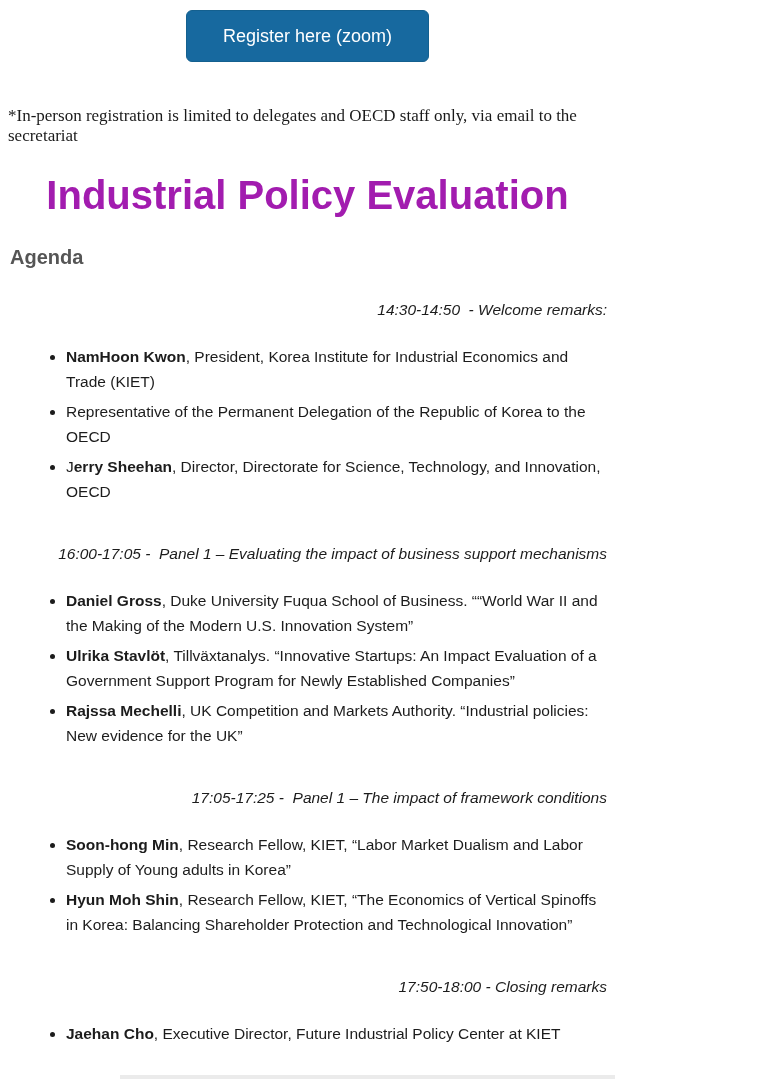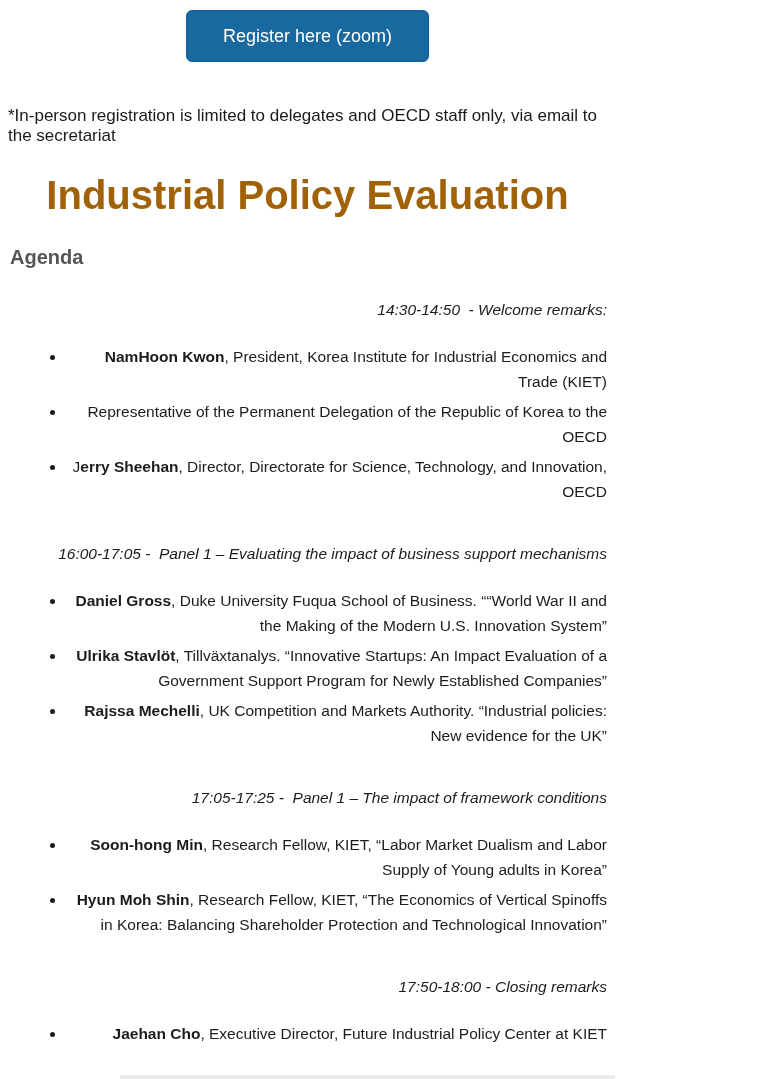--- a/index.html
+++ b/index.html
@@ -25,20 +25,21 @@
     line-height: 1;
     padding: 16px 36px;
     border-radius: 6px;
     cursor: pointer;
   }
   .note {
     margin: 44px 0 0;
     font-size: 17px;
     line-height: 20px;
     color: #1a1a1a;
+    font-family: Liberation Serif, serif;
   }
   h1.title {
     margin: 26px 0 0;
     text-align: center;
     font-size: 40px;
     line-height: 46px;
     font-weight: bold;
     color: #1769aa;
   }
   h2.agenda {
@@ -61,21 +62,20 @@
   }
   .session:first-of-type .time { margin-top: 32px; }
   .session ul {
     margin: 24px 0 0;
     padding: 0 0 0 58px;
   }
   .session li {
     font-size: 15.5px;
     line-height: 25px;
     margin: 0 0 5px;
-    text-align: right;
   }
   .session li strong { font-weight: bold; }
   .bottom-strip {
     position: absolute;
     left: 120px;
     right: 0;
     bottom: 0;
     height: 4px;
     background: #ebebeb;
   }
@@ -84,21 +84,21 @@
 <body>
 
 <div class="page">
 
   <div class="button-row">
     <button class="register-btn" style="background: rgb(23, 105, 159);">Register here (zoom)</button>
   </div>
 
   <p class="note">*In-person registration is limited to delegates and OECD staff only, via email to the secretariat</p>
 
-  <h1 class="title" style="color: #a16207;">Industrial Policy Evaluation</h1>
+  <h1 class="title" style="color: #a21caf;">Industrial Policy Evaluation</h1>
 
   <h2 class="agenda" style="color: rgb(85, 85, 85);">Agenda</h2>
 
   <section class="session">
     <p class="time">14:30-14:50  - Welcome remarks:</p>
     <ul>
       <li><span></span><strong>NamHoon Kwon</strong><span>, President, Korea Institute for Industrial Economics and Trade (KIET)</span></li>
       <li><span></span><strong></strong><span>Representative of the Permanent Delegation of the Republic of Korea to the OECD</span></li>
       <li><span>J</span><strong>erry Sheehan</strong><span>, Director, Directorate for Science, Technology, and Innovation, OECD</span></li>
     </ul>

